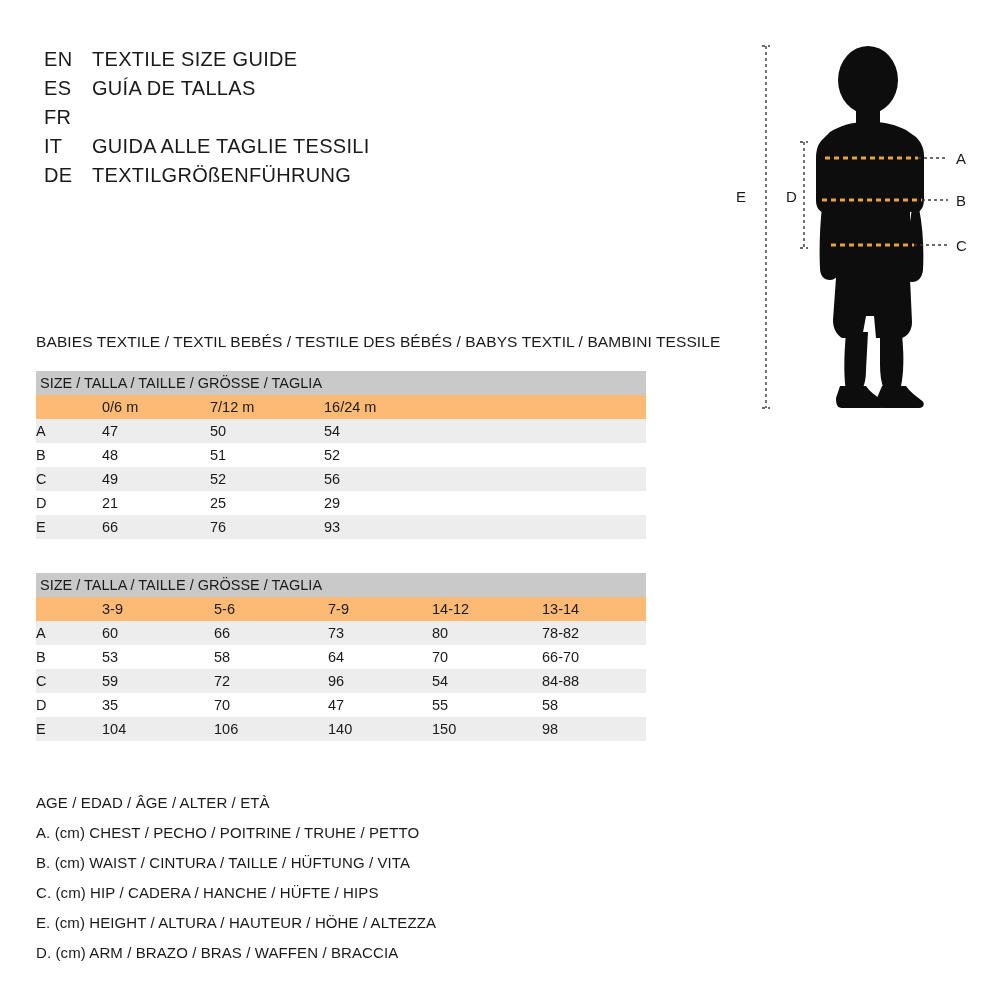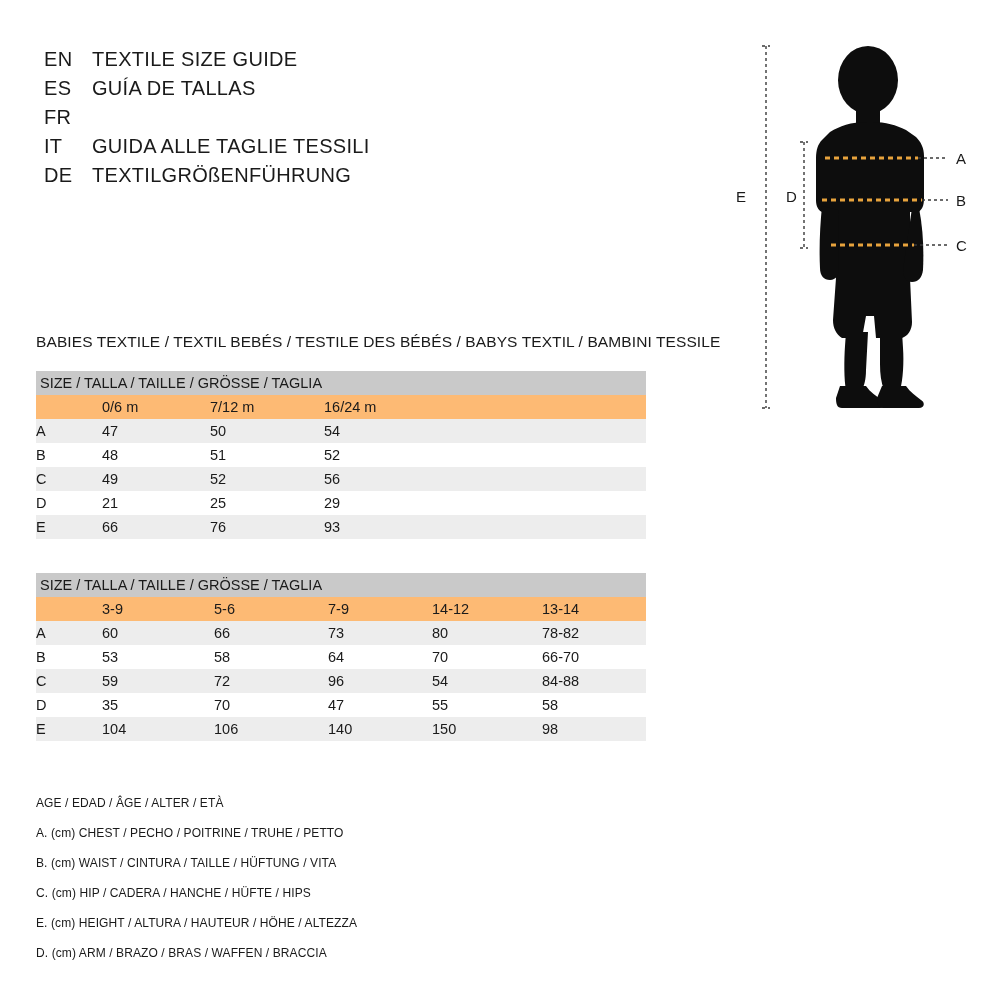--- a/index.html
+++ b/index.html
@@ -103,21 +103,21 @@
   .children col.c5 { width: 104px; }
 
   
   .legend {
     position: absolute;
     left: 36px;
     top: 788px;
     width: 600px;
   }
   .legend-line {
-    font-size: 12px;
+    font-size: 15px;
     height: 30px;
     line-height: 30px;
     letter-spacing: 0.1px;
     white-space: nowrap;
   }
 
   
   .figure {
     position: absolute;
     left: 700px;

